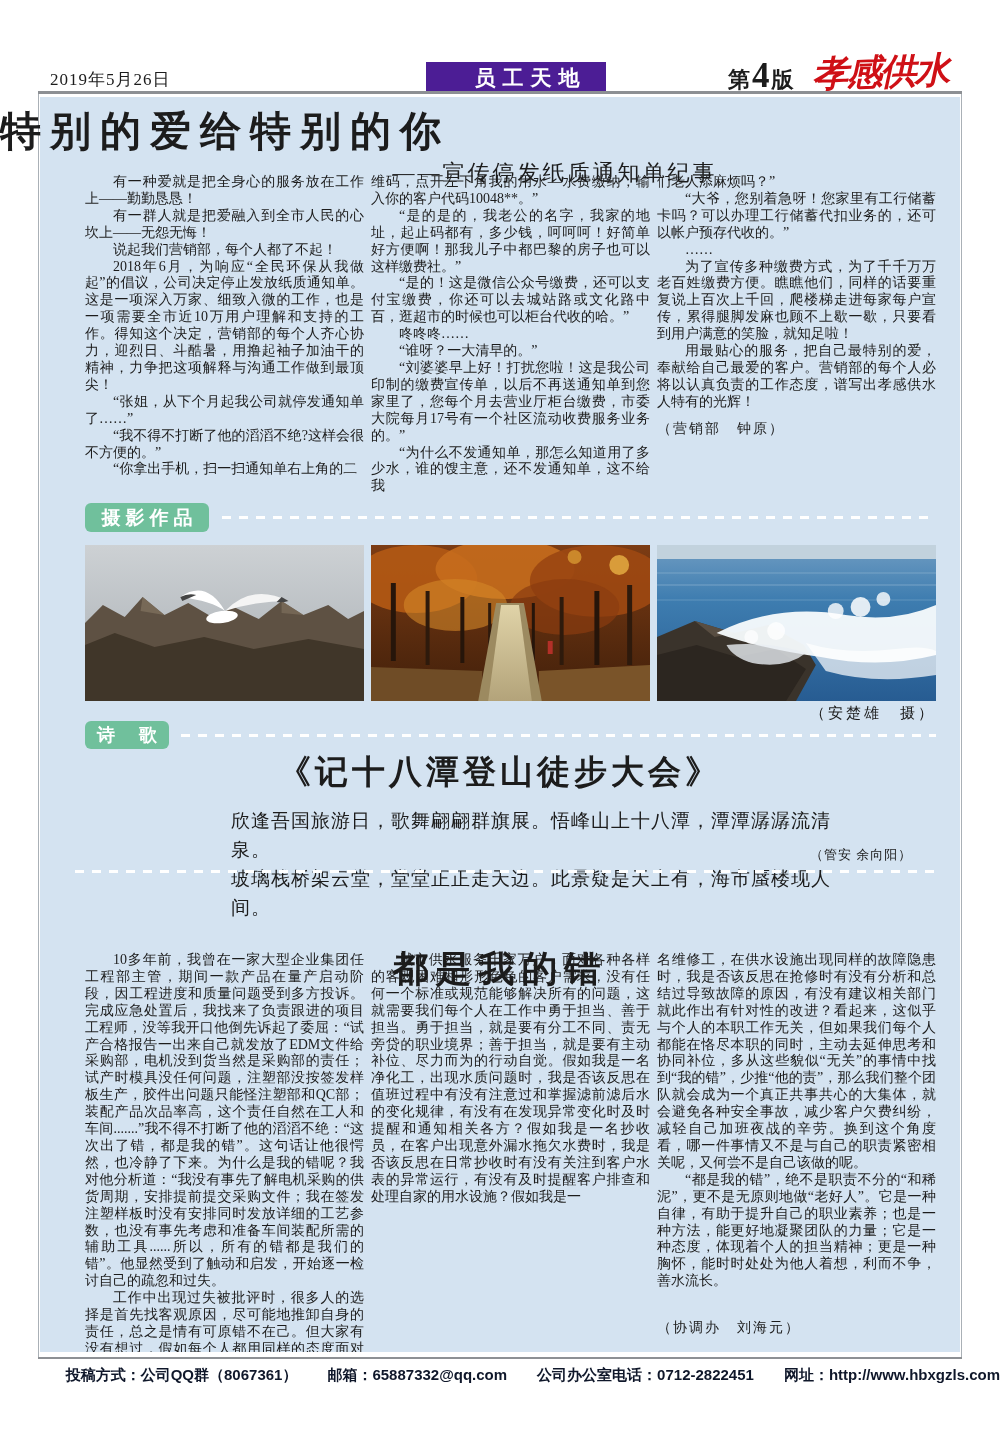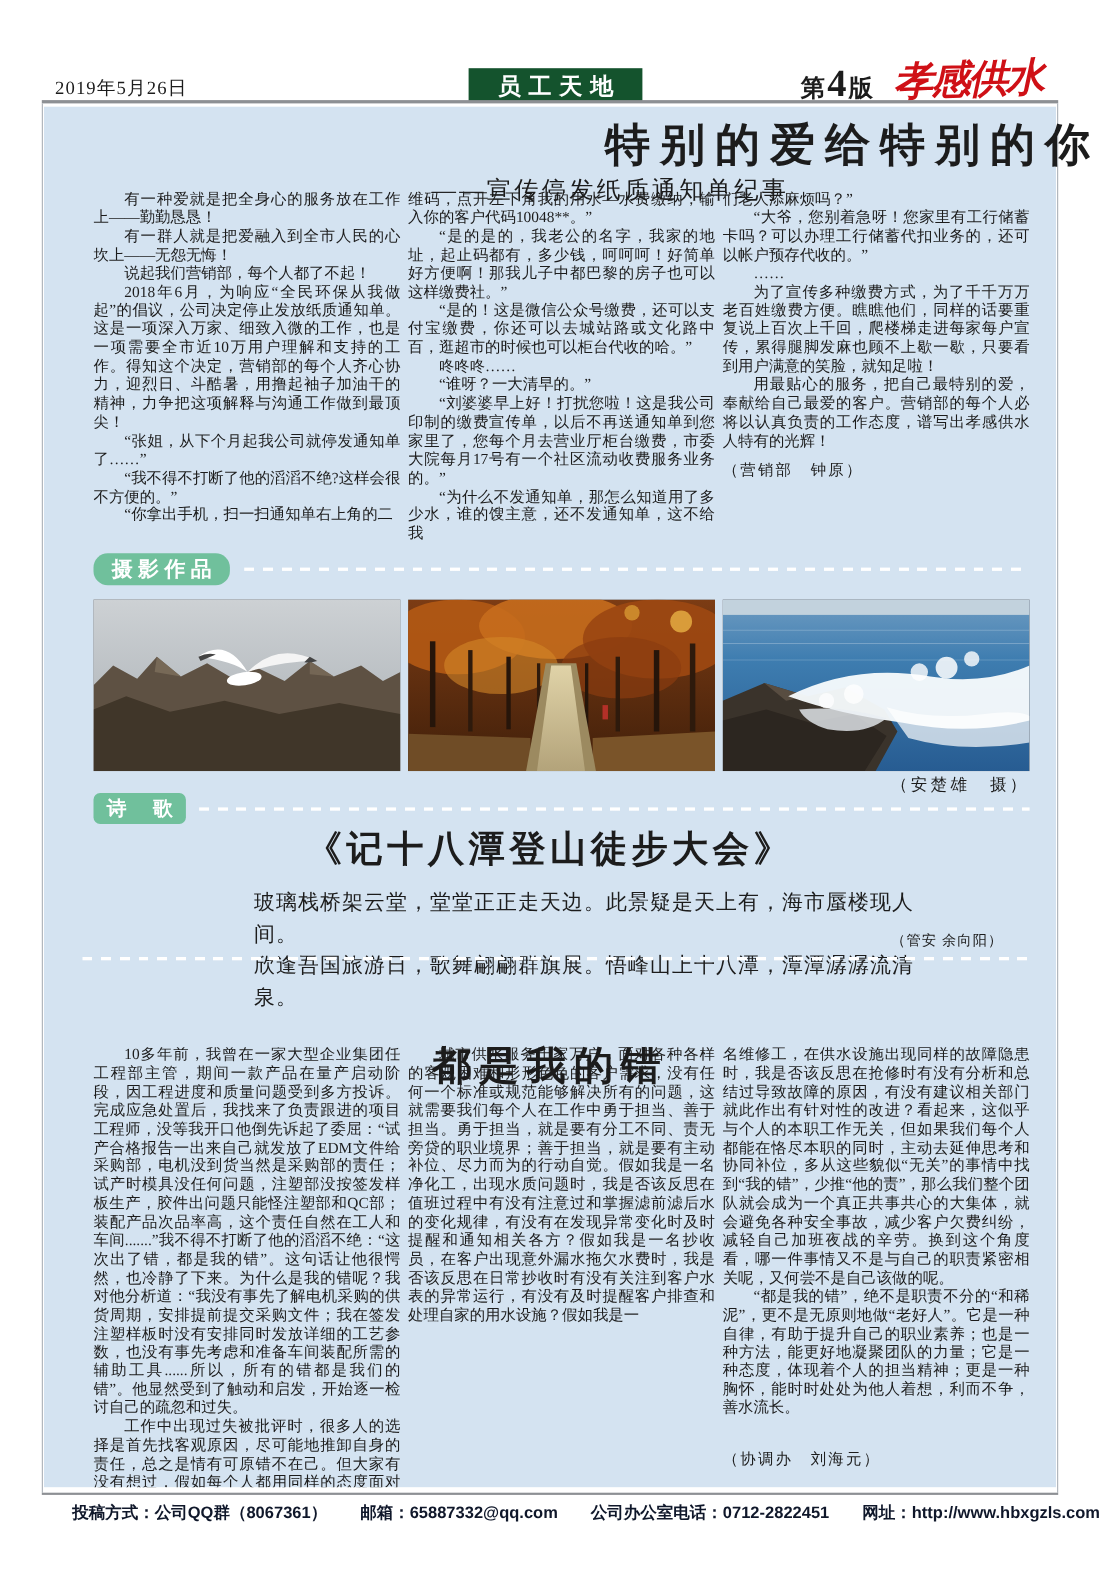--- a/index.html
+++ b/index.html
@@ -2,48 +2,48 @@
 <html><head>
 <meta charset="utf-8">
 <style>
   html,body{margin:0;padding:0;background:#ffffff;}
   #page{position:relative;width:1000px;height:1433px;background:#ffffff;margin:0 auto;overflow:hidden;
         font-family:"Liberation Serif","DejaVu Serif",serif;color:#1c1c1c;}
   .abs{position:absolute;}
 
   
   .header-date{left:50px;top:68px;font-size:17px;letter-spacing:1px;}
-  .header-banner{left:426px;top:62px;width:158px;height:31px;background:#14532d;color:#fff;
+  .header-banner{left:426px;top:62px;width:158px;height:31px;background:#4c1d95;color:#fff;
      font-family:"Liberation Sans","DejaVu Sans",sans-serif;font-weight:bold;font-size:21px;
-     display:flex;align-items:center;justify-content:center;letter-spacing:7px;text-indent:7px;}
+     display:flex;align-items:center;justify-content:center;letter-spacing:7px;text-indent:7px;padding-left:22px;}
   .header-edition{left:728px;top:56px;display:flex;align-items:baseline;font-weight:bold;}
   .ed-small{font-size:22px;}
   .ed-num{font-size:35px;padding:0 2px;}
   .header-masthead{left:812px;top:48px;width:150px;font-size:36px;color:#cf1016;font-weight:bold;
      font-style:italic;letter-spacing:-2px;transform:rotate(-2deg);white-space:nowrap;}
   .header-rule{left:38px;top:91px;width:924px;height:3px;background:#8d9094;}
   .side-line{top:94px;width:1px;height:1263px;background:#aab0b6;}
 
   .blue-panel{left:40px;top:97px;width:920px;height:1255px;background:#d4e3f1;}
 
   
-  .a1-title{left:0;top:104px;width:1000px;text-align:right;font-size:41px;font-weight:bold;letter-spacing:9px;}
+  .a1-title{left:0;top:104px;width:1000px;text-align:left;font-size:41px;font-weight:bold;letter-spacing:9px;}
   .a1-subtitle{left:0;top:158px;width:1000px;text-align:center;font-size:22px;letter-spacing:3px;transform:translateX(55px);}
   .cols{display:flex;gap:7px;text-align:justify;font-size:14px;line-height:16.9px;overflow:hidden;}
   .a1-cols{left:85px;top:174px;width:851px;height:318px;}
   .col{flex:1;min-width:0;}
   .para{margin:0;text-indent:2em;}
   .para.noindent{text-indent:0;}
   .byline{margin-top:10px;letter-spacing:2px;font-size:14px;padding-right:4px;}
   .a2-byline{margin-top:30px;}
 
   
   .badge{background:#70c09c;color:#ffffff;font-family:"Liberation Sans","DejaVu Sans",sans-serif;
      font-weight:bold;border-radius:6px;display:flex;align-items:center;justify-content:center;}
-  .badge-photo{left:85px;top:503px;width:124px;height:29px;font-size:19px;letter-spacing:5px;text-indent:5px;border-radius:13px;}
+  .badge-photo{left:85px;top:503px;width:124px;height:29px;font-size:19px;letter-spacing:5px;text-indent:5px;}
   .badge-poem{left:85px;top:721px;width:84px;height:28px;font-size:18px;letter-spacing:3px;text-indent:3px;}
   .dash{height:3px;background:repeating-linear-gradient(90deg,#ffffff 0 9px,transparent 9px 17px);}
   .dash-photo{left:222px;top:516px;width:714px;}
   .dash-poem{left:181px;top:734px;width:755px;}
   .dash-bottom{left:75px;top:870px;width:861px;}
 
   
   .photos{left:85px;top:545px;width:851px;height:156px;display:flex;gap:7px;}
   .photo{flex:1;min-width:0;overflow:hidden;background:#888;}
   .photo svg{display:block;width:100%;height:100%;}
@@ -202,22 +202,22 @@
         <path d="M70,100 Q110,96 150,108 Q130,124 96,118 Q76,112 70,100 Z" fill="#e8eef2" opacity="0.8"></path>
       </svg>
     </div>
   </div>
   <div class="abs photo-credit">（安楚雄　摄）</div>
 
   <div class="abs badge badge-poem">诗　歌</div>
   <div class="abs dash dash-poem"></div>
   <div class="abs poem-title">《记十八潭登山徒步大会》</div>
   <div class="abs poem-lines">
+      <p class="para">欣逢吾国旅游日，歌舞翩翩群旗展。悟峰山上十八潭，潭潭潺潺流清泉。</p>
       <p class="para">玻璃栈桥架云堂，堂堂正正走天边。此景疑是天上有，海市蜃楼现人间。</p>
-      <p class="para">欣逢吾国旅游日，歌舞翩翩群旗展。悟峰山上十八潭，潭潭潺潺流清泉。</p>
     </div>
   <div class="abs poem-byline">（管安 余向阳）</div>
   <div class="abs dash dash-bottom"></div>
 
   <div class="abs a2-title">都是我的错</div>
   <div class="abs cols a2-cols">
     <div class="col">
         <p class="para">10多年前，我曾在一家大型企业集团任工程部主管，期间一款产品在量产启动阶段，因工程进度和质量问题受到多方投诉。完成应急处置后，我找来了负责跟进的项目工程师，没等我开口他倒先诉起了委屈：“试产合格报告一出来自己就发放了EDM文件给采购部，电机没到货当然是采购部的责任；试产时模具没任何问题，注塑部没按签发样板生产，胶件出问题只能怪注塑部和QC部；装配产品次品率高，这个责任自然在工人和车间.......”我不得不打断了他的滔滔不绝：“这次出了错，都是我的错”。这句话让他很愕然，也冷静了下来。为什么是我的错呢？我对他分析道：“我没有事先了解电机采购的供货周期，安排提前提交采购文件；我在签发注塑样板时没有安排同时发放详细的工艺参数，也没有事先考虑和准备车间装配所需的辅助工具......所以，所有的错都是我们的错”。他显然受到了触动和启发，开始逐一检讨自己的疏忽和过失。</p>
         <p class="para">工作中出现过失被批评时，很多人的选择是首先找客观原因，尽可能地推卸自身的责任，总之是情有可原错不在己。但大家有没有想过，假如每个人都用同样的态度面对过失，</p>
       </div>

